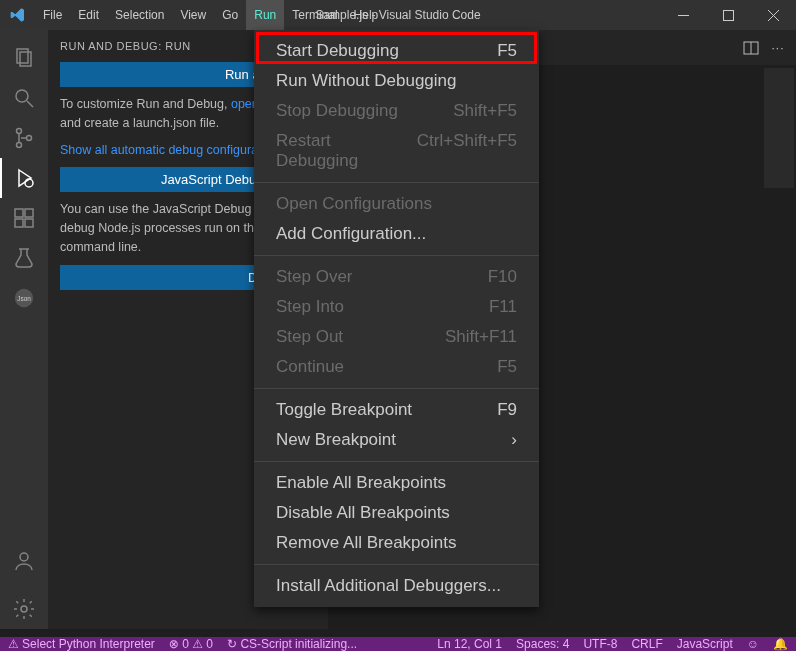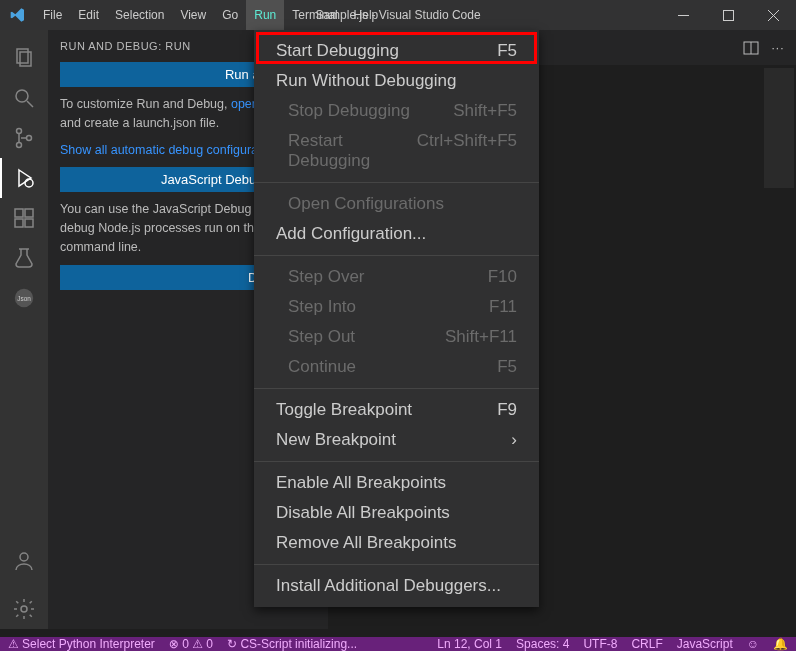--- a/index.html
+++ b/index.html
@@ -27,21 +27,21 @@
   .breadcrumb { padding: 4px 12px; font-size: 12px; color: #a0a0a0; display:flex; gap:4px; align-items:center;}
   .code { padding: 12px 0 0 16px; font-family: "Consolas", monospace; font-size: 13.5px; color:#d4d4d4; line-height: 1.4; }
   .code .fn { color:#dcdcaa; }
   .code .str { color:#ce9178; }
   .code .tmpl { color:#569cd6; }
   .minimap { position:absolute; top:38px; right:2px; width:30px; height:120px; background: rgba(80,80,80,0.25);}
   .statusbar { position:absolute; bottom:0; left:0; right:0; height:14px; background:#68217a; color:#f0abfc; display:flex; align-items:center; font-size:12px; padding: 0 8px; gap:14px; }
   .statusbar .right { margin-left:auto; display:flex; gap:14px; align-items:flex-start;}
   .dropdown { position:absolute; top:30px; left:254px; width:285px; background:#303031; box-shadow: 0 4px 10px rgba(0,0,0,0.6); padding: 6px 0; z-index:10;}
   .dd-item { display:flex; justify-content:space-between; padding: 5px 22px; color:#ccc; font-size:17px; cursor:default; }
-  .dd-item.disabled { color: #6b6b6b; margin-left: 12px; }
+  .dd-item.disabled { color: #6b6b6b; }
   .dd-sep { height:1px; background:#454545; margin: 6px 0; }
   .dd-item .arrow { color:#ccc; }
   .highlight-box { position:absolute; top:32px; left:256px; width:281px; height:32px; border:3px solid #ff0000; z-index:20; pointer-events:none;}
   .chev::after { content:"›"; margin:0 4px; color:#888;}
   svg { display:block; }
 </style>
 </head>
 <body>
 
 <div class="titlebar">

